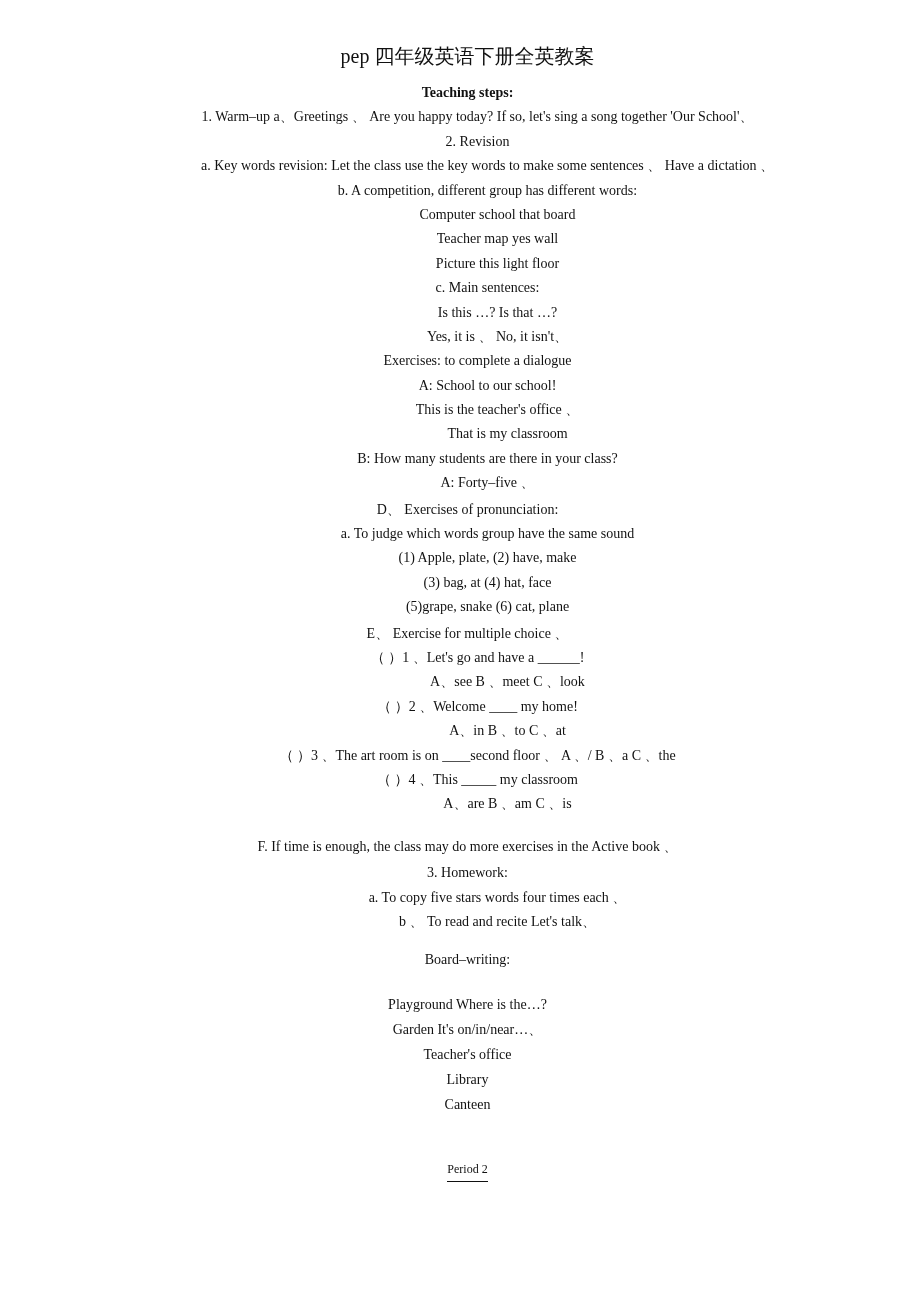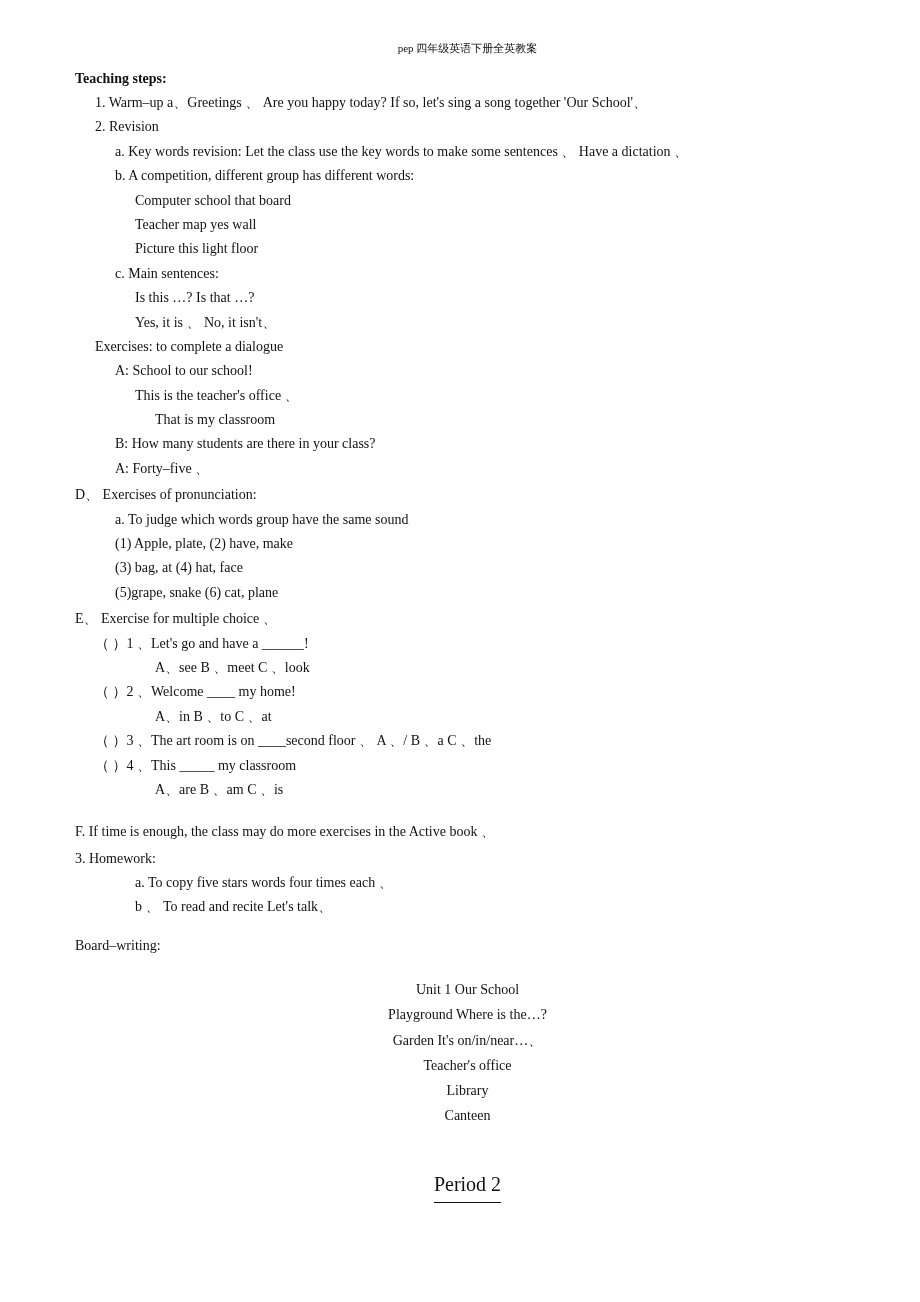--- a/index.html
+++ b/index.html
@@ -12,35 +12,35 @@
       color: #111;
       font-family: "Times New Roman", Times, serif;
       font-size: 14px;
       width: 920px;
       min-height: 1302px;
       padding: 40px 60px 40px 75px;
       line-height: 1.6;
     }
     .page-title {
       text-align: center;
-      font-size: 11px;
+      font-size: 20px;
       margin-bottom: 10px;
     }
     .indent1 { margin-left: 20px; }
     .indent2 { margin-left: 40px; }
     .indent3 { margin-left: 60px; }
     .indent4 { margin-left: 80px; }
-    .line { margin-bottom: 2px; }
+    .line { margin-bottom: 2px; text-align: center; }
     .bold { font-weight: bold; }
     .period-section {
       margin-top: 40px;
     }
     .period-title {
       text-align: center;
-      font-size: 20px;
+      font-size: 12px;
       font-weight: normal;
       border-bottom: 1px solid #111;
       display: inline-block;
       padding-bottom: 2px;
       margin-left: auto;
       margin-right: auto;
     }
     .period-wrapper {
       text-align: center;
       margin-top: 30px;
@@ -182,21 +182,20 @@
 </div>
 <div class="line indent3">
   <span>b 、  To read and recite Let's talk、</span>
 </div>
 
 <div class="line" style="margin-top:16px;">
   <span>Board–writing:</span>
 </div>
 
 <div class="board-writing board-center">
-  <div>Unit 1   Our School</div>
   <div>Playground              Where is the…?</div>
   <div>Garden       It's on/in/near…、</div>
   <div>Teacher's office</div>
   <div>Library</div>
   <div>Canteen</div>
 </div>
 
 <div class="period-section">
   <div class="period-wrapper">
     <span class="period-title">Period 2</span>

